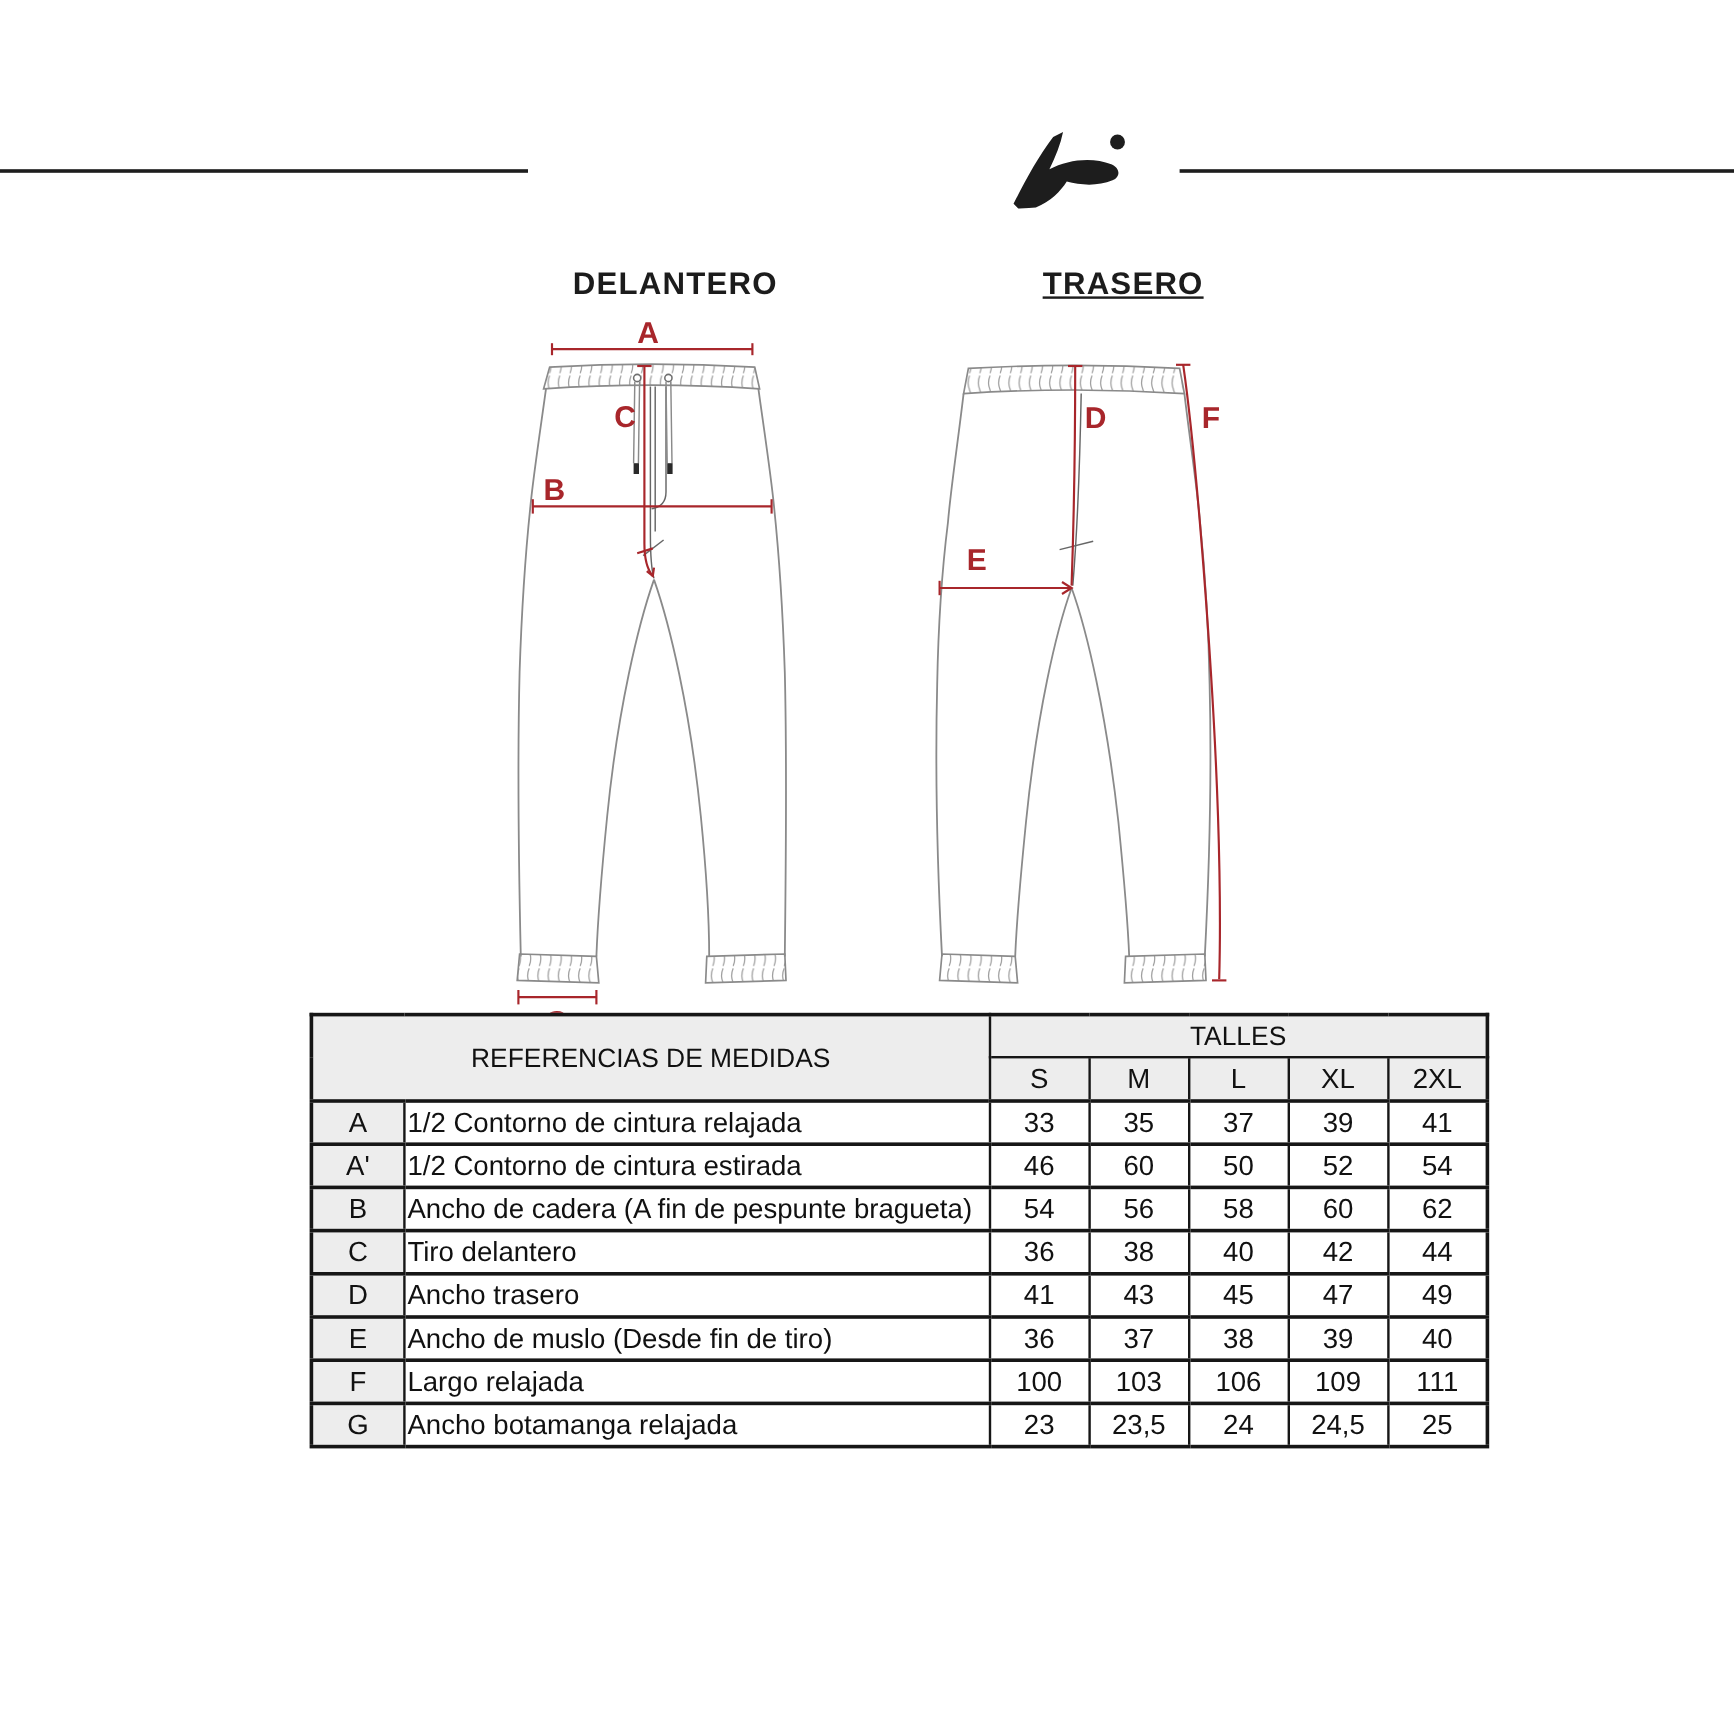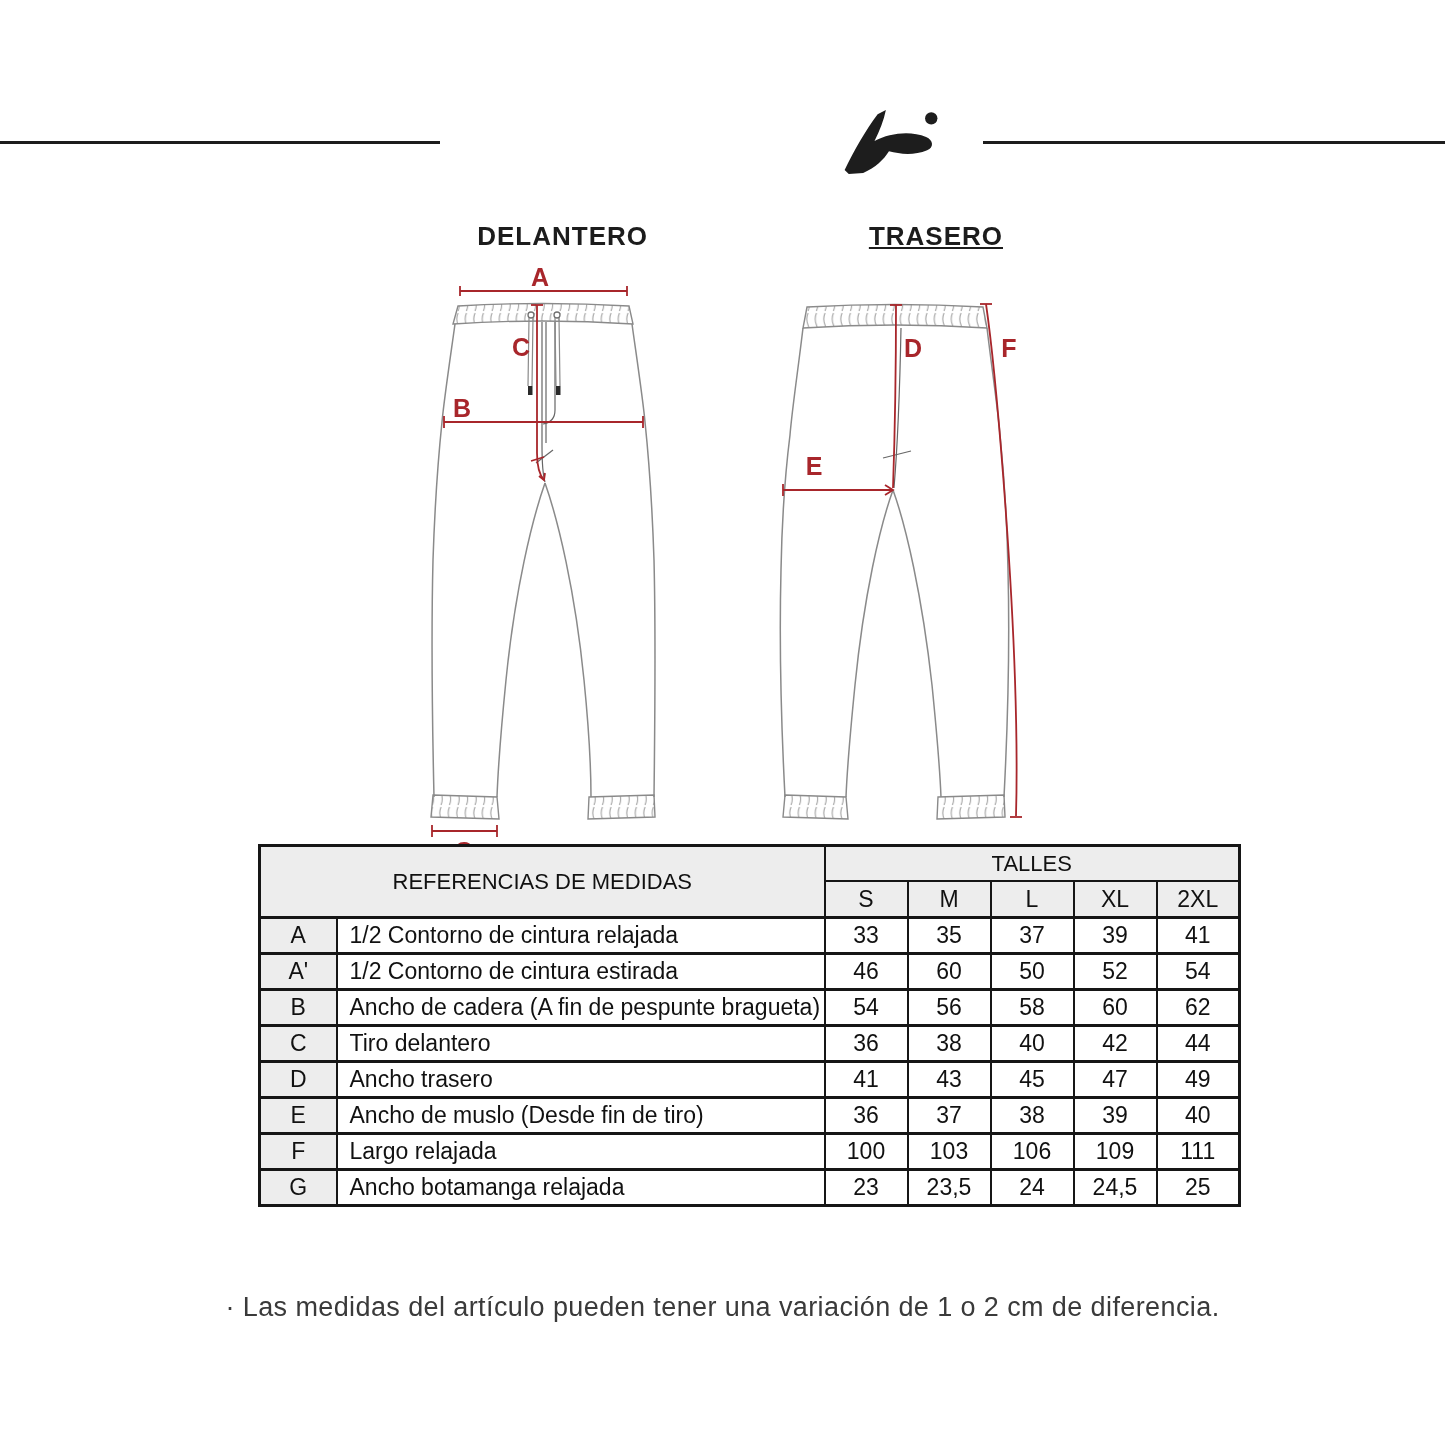--- a/index.html
+++ b/index.html
@@ -37,21 +37,21 @@
   }
   .size-table th,.size-table td{
     border:2px solid #161616;text-align:center;vertical-align:middle;
     font-weight:normal;padding:0;overflow:hidden;white-space:nowrap;
   }
   .size-table{border:3px solid #161616;}
   .size-table thead th{background:#ededed;height:33px;font-size:22px;}
   .size-table thead tr.size-row th{border-bottom-width:3px;height:34px;font-size:23px;}
   .size-table td{height:33px;border-top-width:3px;border-bottom-width:3px;}
   .size-table td.letter{background:#ededed;}
-  .size-table td.desc{text-align:left;padding-left:12px;}
+  .size-table td.desc{text-align:left;padding-left:2px;}
   
   .footnote{
     position:absolute;left:0;top:1292px;width:1445px;text-align:center;
     font-size:27px;color:#3a3a3a;letter-spacing:0.4px;
   }
 </style>
 </head>
 <body>
 
 <div id="canvas">
@@ -270,15 +270,14 @@
         <td class="desc">Ancho botamanga relajada</td>
         <td>23</td>
         <td>23,5</td>
         <td>24</td>
         <td>24,5</td>
         <td>25</td>
       </tr>
     </tbody>
   </table>
 
-  <div class="footnote">· Las medidas del artículo pueden tener una variación de 1 o 2 cm de diferencia.</div>
 
 </div>
 
 </body></html>

